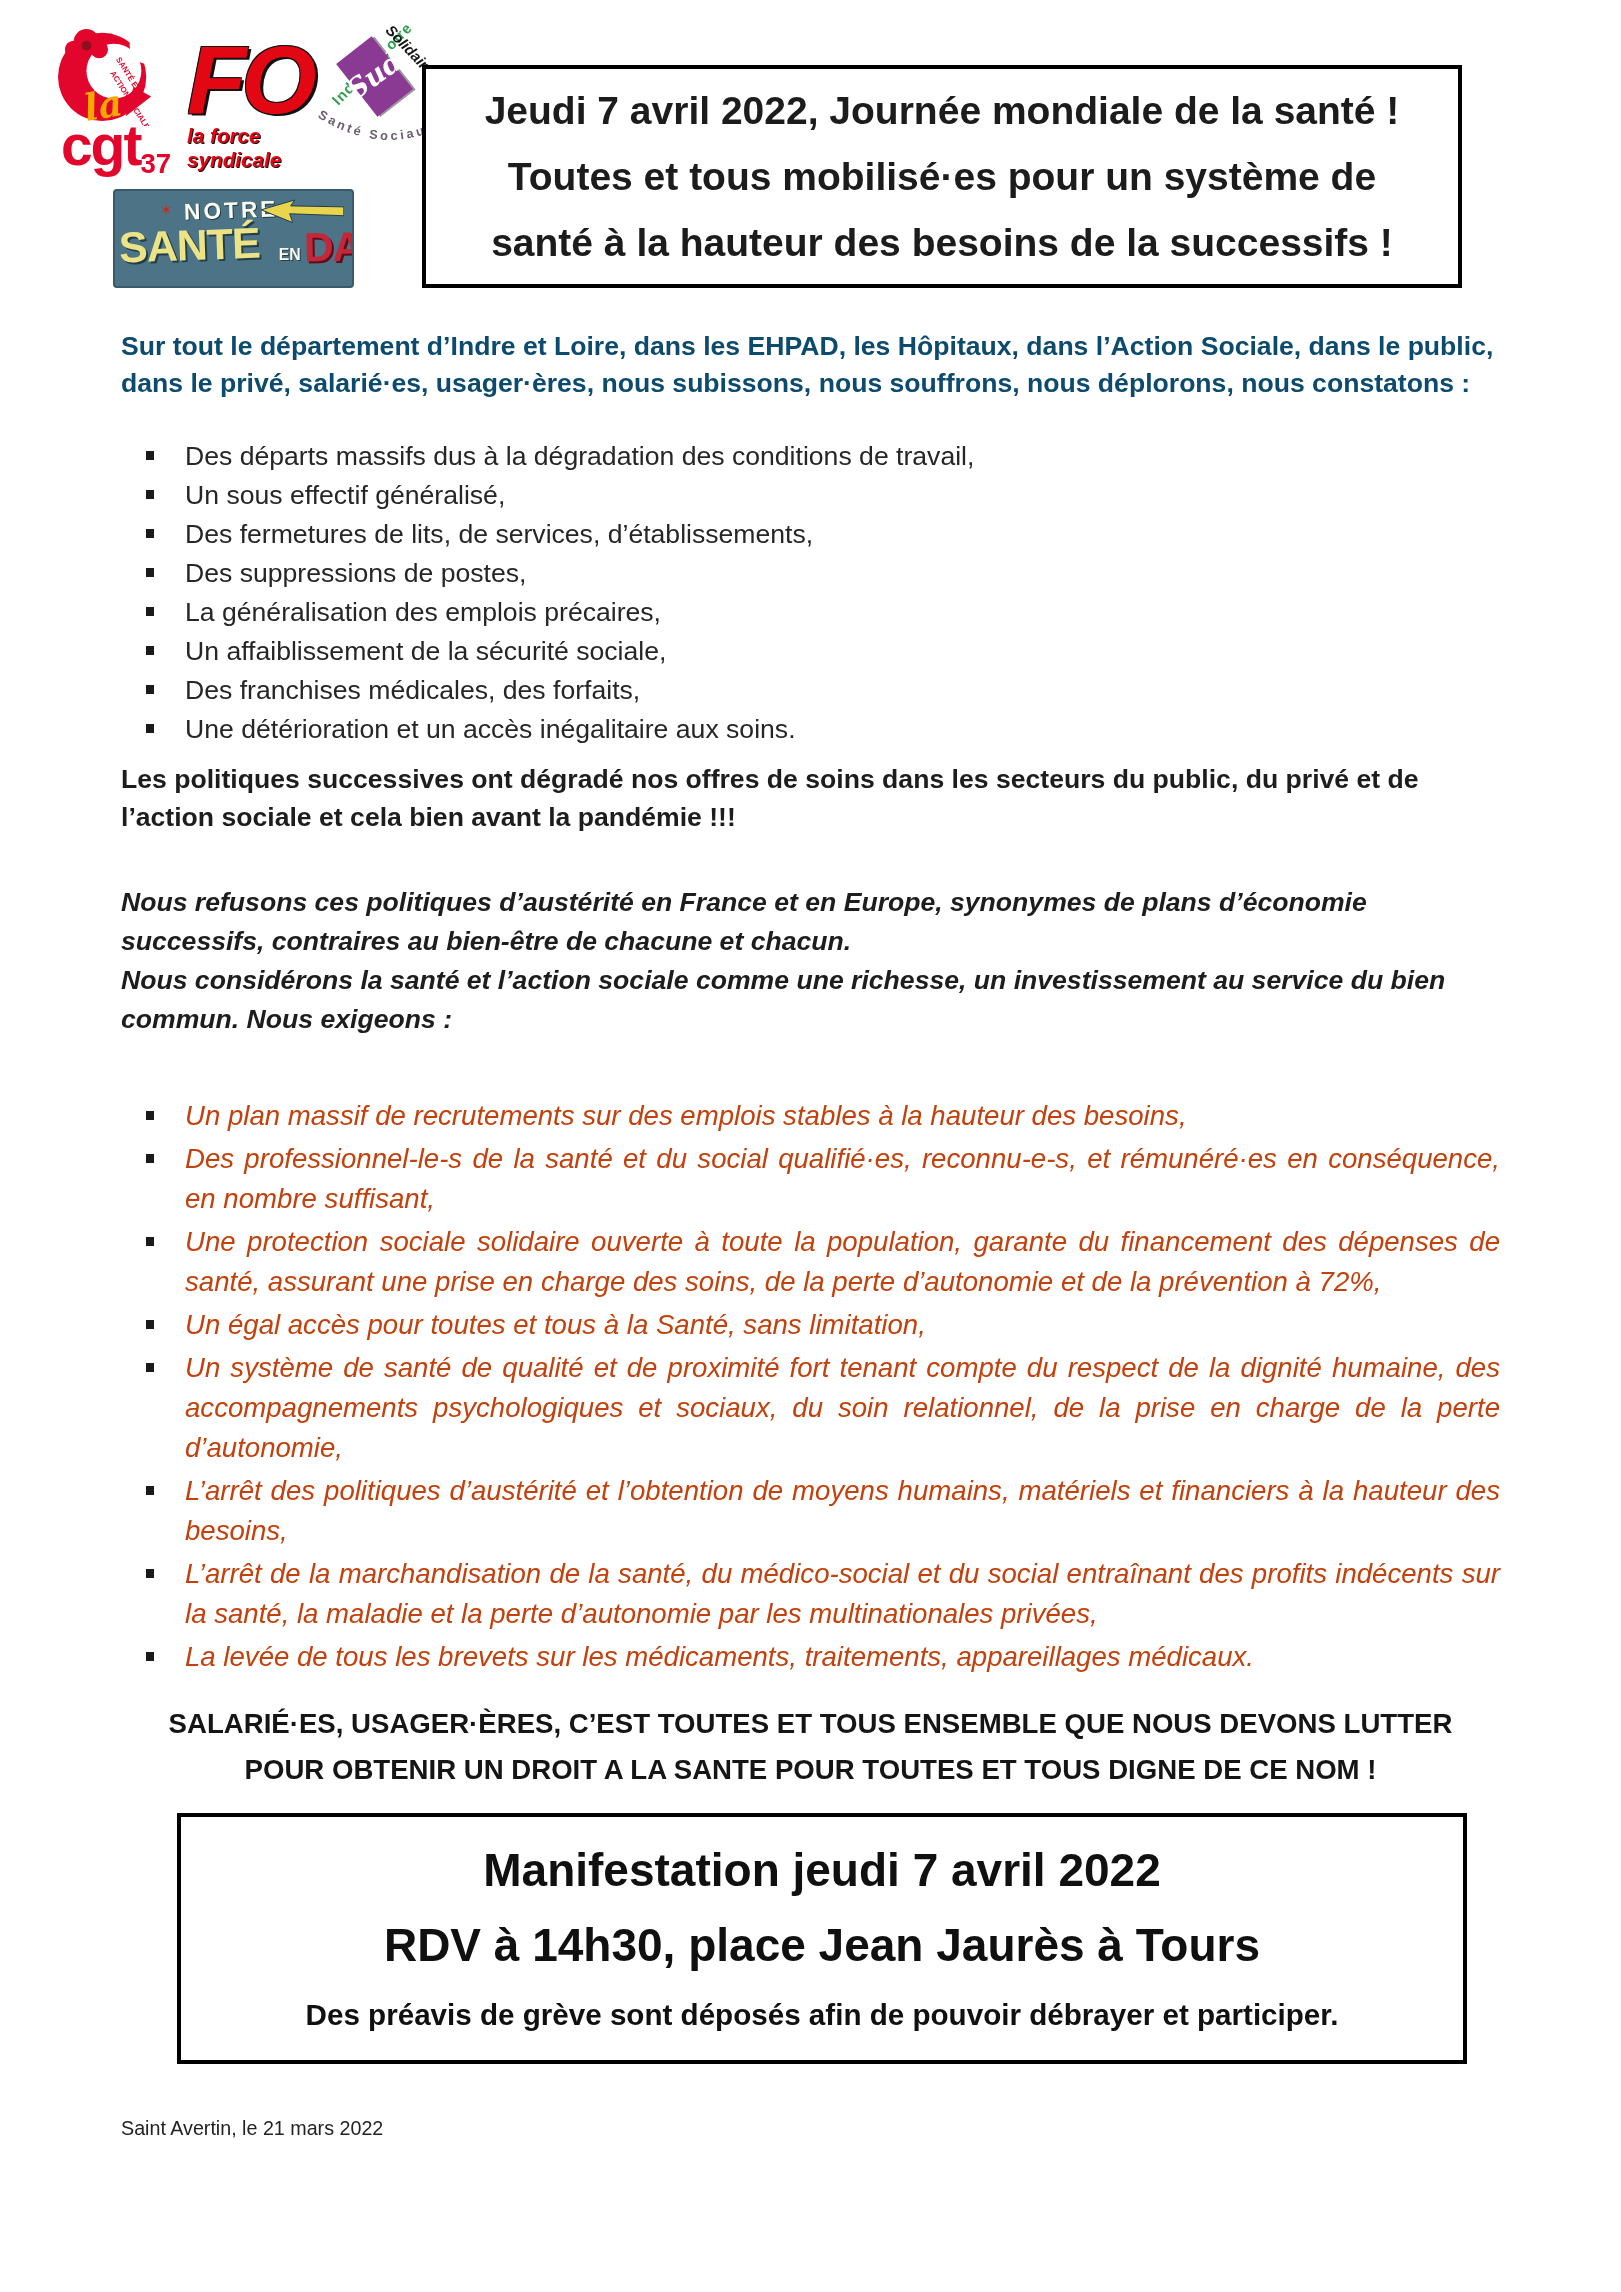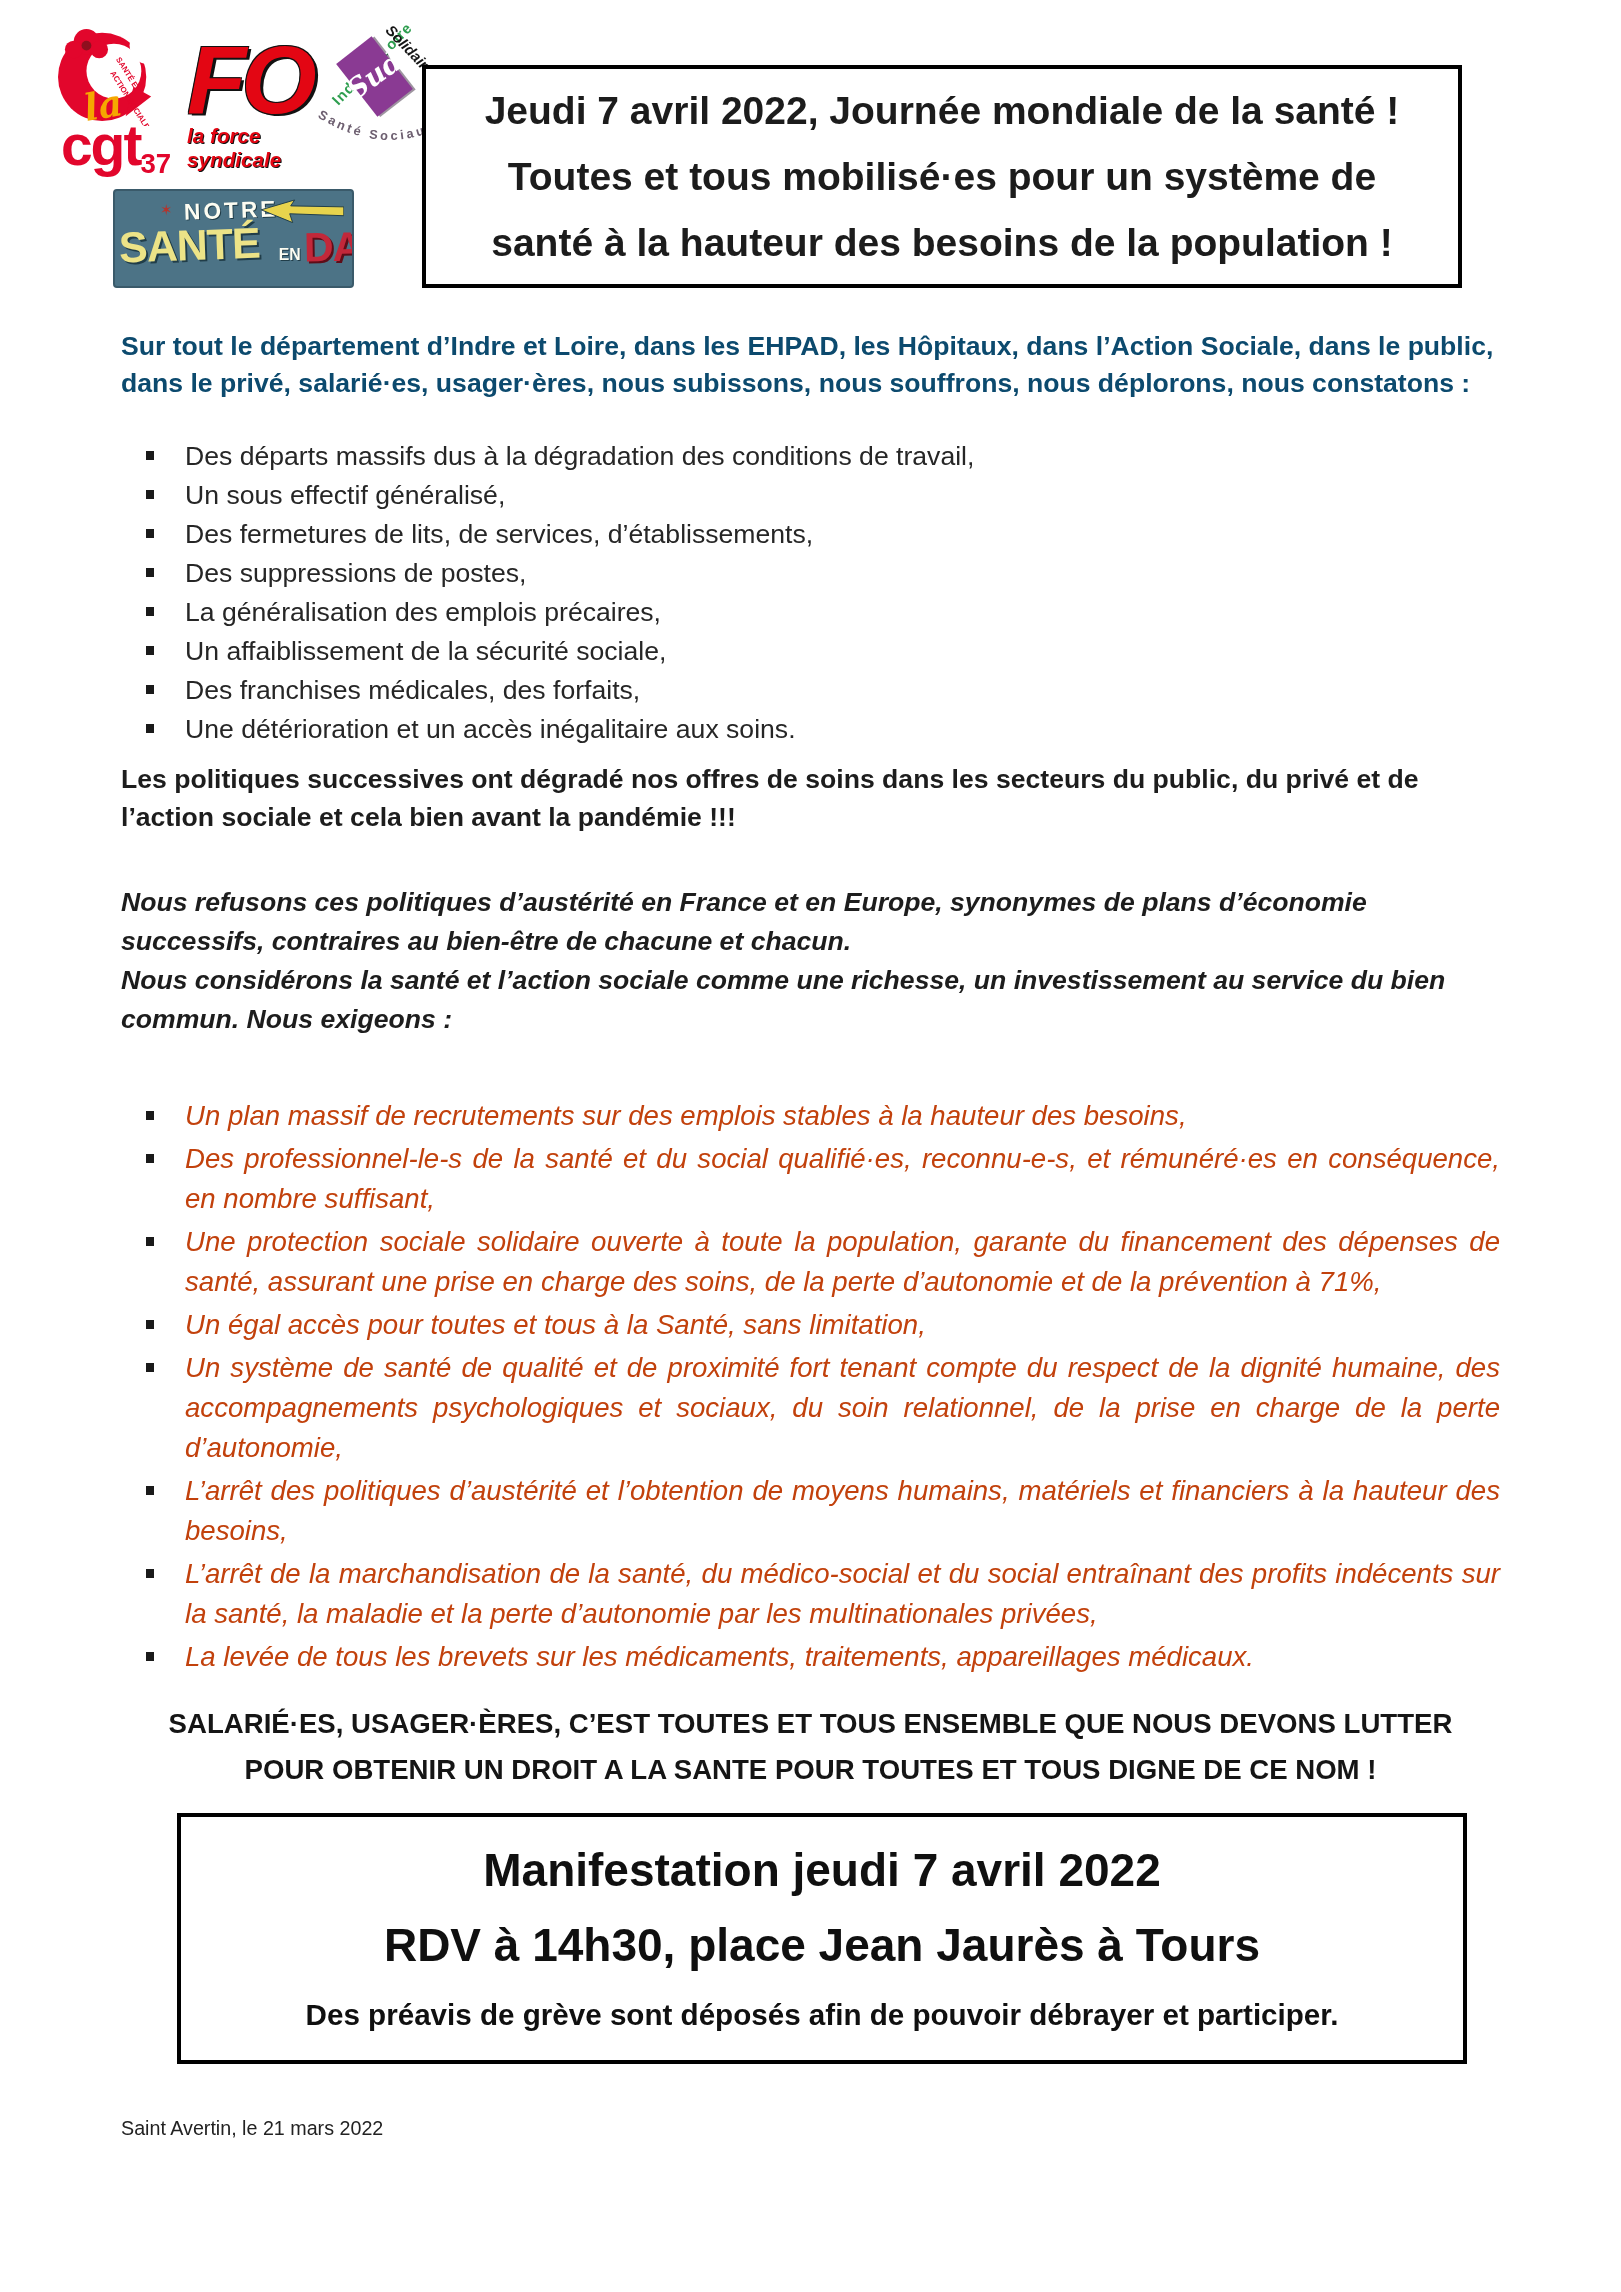--- a/index.html
+++ b/index.html
@@ -170,21 +170,21 @@
     <div class="banner-main">
       <span class="banner-sante">SANTÉ</span>
       <span class="banner-en">EN</span>
       <span class="banner-danger">DANGER</span>
     </div>
   </div>
 
   <div class="title-box">
     <div class="title-line">Jeudi 7 avril 2022, Journée mondiale de la santé !</div>
     <div class="title-line">Toutes et tous mobilisé·es pour un système de</div>
-    <div class="title-line">santé à la hauteur des besoins de la population !</div>
+    <div class="title-line">santé à la hauteur des besoins de la successifs !</div>
   </div>
 </div>
 
 <div class="content">
 
   <p class="intro">Sur tout le département d’Indre et Loire, dans les EHPAD, les Hôpitaux, dans l’Action Sociale, dans le public, dans le privé, salarié·es, usager·ères, nous subissons, nous souffrons, nous déplorons, nous constatons :</p>
 
   <ul class="constats">
     <li>Des départs massifs dus à la dégradation des conditions de travail,</li>
     <li>Un sous effectif généralisé,</li>
@@ -199,21 +199,21 @@
   <p class="degrade">Les politiques successives ont dégradé nos offres de soins dans les secteurs du public, du privé et de l’action sociale et cela bien avant la pandémie !!!</p>
 
   <div class="refus">
     <p>Nous refusons ces politiques d’austérité en France et en Europe, synonymes de plans d’économie successifs, contraires au bien-être de chacune et chacun.</p>
     <p>Nous considérons la santé et l’action sociale comme une richesse, un investissement au service du bien commun. Nous exigeons :</p>
   </div>
 
   <ul class="exigences">
     <li>Un plan massif de recrutements sur des emplois stables à la hauteur des besoins,</li>
     <li>Des professionnel-le-s de la santé et du social qualifié·es, reconnu-e-s, et rémunéré·es en conséquence, en nombre suffisant,</li>
-    <li>Une protection sociale solidaire ouverte à toute la population, garante du financement des dépenses de santé, assurant une prise en charge des soins, de la perte d’autonomie et de la prévention à 71%,</li>
+    <li>Une protection sociale solidaire ouverte à toute la population, garante du financement des dépenses de santé, assurant une prise en charge des soins, de la perte d’autonomie et de la prévention à 72%,</li>
     <li>Un égal accès pour toutes et tous à la Santé, sans limitation,</li>
     <li>Un système de santé de qualité et de proximité fort tenant compte du respect de la dignité humaine, des accompagnements psychologiques et sociaux, du soin relationnel, de la prise en charge de la perte d’autonomie,</li>
     <li>L’arrêt des politiques d’austérité et l’obtention de moyens humains, matériels et financiers à la hauteur des besoins,</li>
     <li>L’arrêt de la marchandisation de la santé, du médico-social et du social entraînant des profits indécents sur la santé, la maladie et la perte d’autonomie par les multinationales privées,</li>
     <li>La levée de tous les brevets sur les médicaments, traitements, appareillages médicaux.</li>
   </ul>
 
   <div class="call">
     <div>SALARIÉ·ES, USAGER·ÈRES, C’EST TOUTES ET TOUS ENSEMBLE QUE NOUS DEVONS LUTTER</div>
     <div>POUR OBTENIR UN DROIT A LA SANTE POUR TOUTES ET TOUS DIGNE DE CE NOM !</div>

